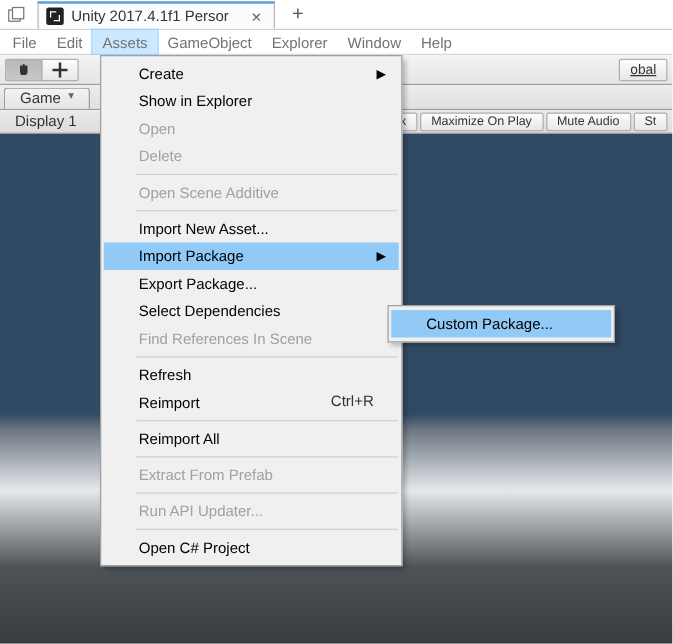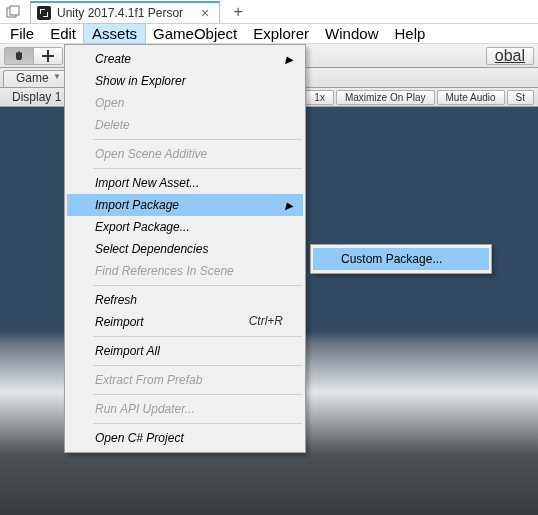--- a/index.html
+++ b/index.html
@@ -10,49 +10,49 @@
   .tb-icon { width: 14px; height: 14px; margin: 0 4px; display: inline-flex; align-items: center; justify-content: center; }
   .tab { display: flex; align-items: center; height: 22px; padding: 0 10px 0 6px; border: 1px solid #b8b8b8; border-top: 2px solid #5c9fd6; border-bottom: none; margin-left: 6px; background: #fcfcfc; font-size: 11px; color: #333; }
   .tab .unity-icon { width: 14px; height: 14px; background: #222; border-radius: 2px; margin-right: 6px; position: relative; }
   .tab .unity-icon::before { content: ''; position: absolute; left: 3px; top: 3px; width: 4px; height: 4px; border: 1px solid #fff; border-width: 1px 0 0 1px; }
   .tab .unity-icon::after { content: ''; position: absolute; right: 3px; bottom: 3px; width: 4px; height: 4px; border: 1px solid #fff; border-width: 0 1px 1px 0; }
   .tab-close { margin-left: 18px; color: #666; font-size: 14px; line-height: 1; }
   .new-tab { width: 28px; height: 20px; display: flex; align-items: center; justify-content: center; color: #555; font-size: 16px; margin-left: 4px; }
 
   
   .menubar { height: 20px; background: #fff; display: flex; align-items: stretch; padding: 0 2px; border-bottom: 1px solid #dadada; }
-  .menu-item { padding: 0 8px; display: flex; align-items: center; color: #000000; cursor: default; font-size: 15px; }
+  .menu-item { padding: 0 8px; display: flex; align-items: center; color: #737373; cursor: default; font-size: 12px; }
   .menu-item.open { background: #cce8ff; outline: 1px solid #99d1ff; }
 
   
   .toolbar { height: 24px; background: linear-gradient(#f3f3f3, #e5e5e5); border-bottom: 1px solid #9f9f9f; display: flex; align-items: center; padding: 0 4px; position: relative; }
   .tool-btn { width: 30px; height: 18px; border: 1px solid #b0b0b0; background: linear-gradient(#fdfdfd, #e7e7e7); margin: 0; display: inline-flex; align-items: center; justify-content: center; border-radius: 2px; }
   .tool-btn + .tool-btn { margin-left: -1px; border-radius: 0 2px 2px 0; }
   .tool-btn:first-of-type { border-radius: 2px 0 0 2px; }
   .tool-btn.sel { background: linear-gradient(#b8b8b8, #c8c8c8); }
-  .tool-chip { height: 18px; padding: 0 8px; border: 1px solid #b0b0b0; background: linear-gradient(#fdfdfd, #e7e7e7); border-radius: 2px; display: flex; align-items: center; font-size: 16px; color: #333; margin-left: 6px; text-decoration: underline; }
+  .tool-chip { height: 18px; padding: 0 8px; border: 1px solid #b0b0b0; background: linear-gradient(#fdfdfd, #e7e7e7); border-radius: 2px; display: flex; align-items: center; font-size: 11px; color: #333; margin-left: 6px; text-decoration: underline; }
 
   
   .tabrow { height: 20px; background: linear-gradient(#ededed,#e0e0e0); border-bottom:1px solid #9f9f9f; display:flex; align-items:flex-end; }
   .game-tab { height: 17px; padding: 0 12px; background: linear-gradient(#f3f3f3,#e5e5e5); border:1px solid #9f9f9f; border-bottom:none; border-radius:3px 3px 0 0; margin-left:3px; font-size:11px; color:#333; display:flex; align-items:flex-start; }
   .game-tab .caret { margin-left:6px; font-size:9px; color:#666; }
 
   
   .optrow { height:19px; background: linear-gradient(#eaeaea,#dcdcdc); border-bottom:1px solid #9f9f9f; display:flex; align-items:center; padding:0 4px; justify-content:space-between; }
   .opt-left { display:flex; align-items:center; }
   .opt-right { display:flex; align-items:center; }
   .opt-chip { height:15px; padding:0 8px; font-size:10px; color:#333; display:flex; align-items:center; border-left:1px solid #c0c0c0; }
   .opt-chip:first-child { border-left:none; }
   .opt-chip.btn { background: linear-gradient(#fdfdfd,#e7e7e7); border:1px solid #b0b0b0; border-radius:2px; margin-left:2px; }
 
   
   .viewport { position:relative; height:calc(515px - 24px - 20px - 24px - 20px - 19px); background: linear-gradient(#314a63 0%, #314a63 55%, #6c7680 58%, #e4e8ec 70%, #4e5358 85%, #383c40 100%); }
 
   
-  .dropdown { position:absolute; left:64px; top:44px; width:242px; background:#f0f0f0; border:1px solid #a0a0a0; box-shadow:3px 3px 4px rgba(0,0,0,0.25); padding:3px 2px; z-index:100;font-style:italic; }
+  .dropdown { position:absolute; left:80px; top:44px; width:242px; background:#f0f0f0; border:1px solid #a0a0a0; box-shadow:3px 3px 4px rgba(0,0,0,0.25); padding:3px 2px; z-index:100; }
   .dd-item { height:22px; display:flex; align-items:center; padding:0 20px 0 28px; color:#000; position:relative; cursor:default; white-space:nowrap; }
   .dd-item.disabled { color:#a0a0a0; }
   .dd-item.highlight { background:#91c9f7; color:#000; }
   .dd-item .arrow { position:absolute; right:10px; font-size:10px; }
   .dd-item .shortcut { position:absolute; right:20px; color:#333;margin-top:41px; }
   .dd-sep { height:1px; background:#d0d0d0; margin:3px 1px 3px 26px; }
 
   
   .submenu { position:absolute; left:310px; top:244px; width:182px; background:#f0f0f0; border:1px solid #a0a0a0; box-shadow:3px 3px 4px rgba(0,0,0,0.25); padding:3px 2px; z-index:101; }
   .submenu .dd-item.highlight { background:#91c9f7; }

